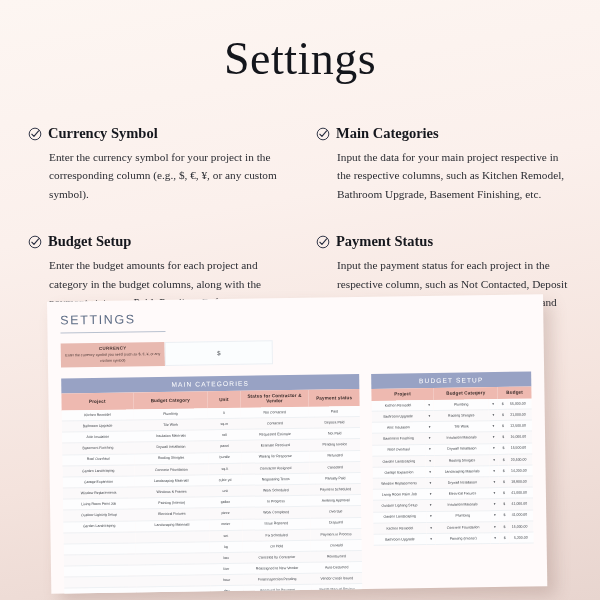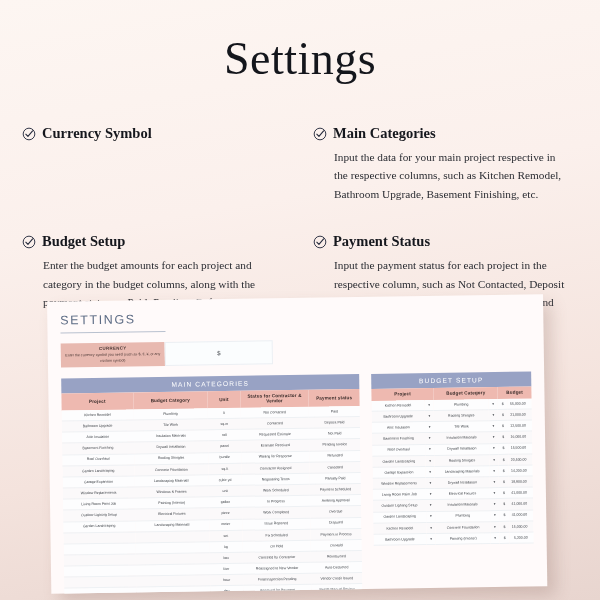--- a/index.html
+++ b/index.html
@@ -26,21 +26,21 @@
     padding-top: 34px;
     line-height: 1.1;
   }
 
   
   .features {
     display: grid;
     grid-template-columns: 1fr 1fr;
     column-gap: 22px;
     row-gap: 26px;
-    padding: 40px 26px 0 22px;
+    padding: 40px 26px 0 28px;
     gap: 30px;
   }
 
   .feature { }
 
   .feature-head {
     display: flex;
     align-items: flex-start;
     gap: 6px;
   }
@@ -219,20 +219,21 @@
 <div class="features">
 
   <div class="feature">
     <div class="feature-head">
       <svg class="check-icon" viewBox="0 0 24 24">
         <circle cx="12" cy="12" r="10" fill="none" stroke="#262b3d" stroke-width="1.6"></circle>
         <path d="M6.5 12.4 L10.2 16.2 L18.2 6.6" fill="none" stroke="#262b3d" stroke-width="1.9" stroke-linecap="round" stroke-linejoin="round"></path>
       </svg>
       <div class="feature-title">Currency Symbol</div>
     </div>
+    <div class="feature-body">Enter the currency symbol for your project in the corresponding column (e.g., $, €, ¥, or any custom symbol).</div>
   </div>
 
   <div class="feature">
     <div class="feature-head">
       <svg class="check-icon" viewBox="0 0 24 24">
         <circle cx="12" cy="12" r="10" fill="none" stroke="#262b3d" stroke-width="1.6"></circle>
         <path d="M6.5 12.4 L10.2 16.2 L18.2 6.6" fill="none" stroke="#262b3d" stroke-width="1.9" stroke-linecap="round" stroke-linejoin="round"></path>
       </svg>
       <div class="feature-title">Main Categories</div>
     </div>

